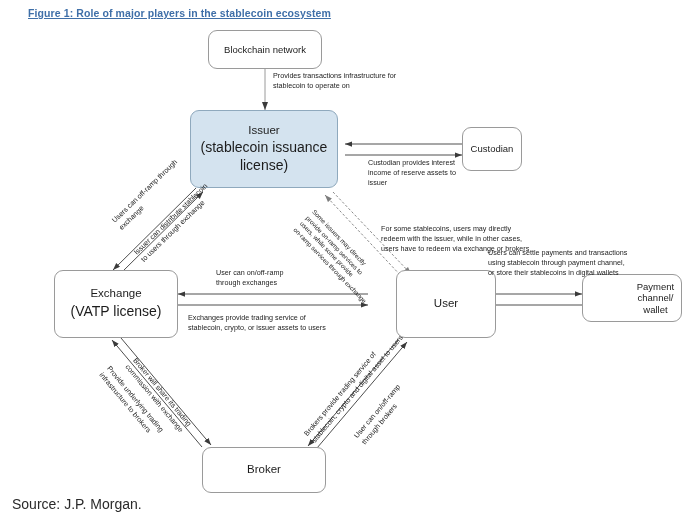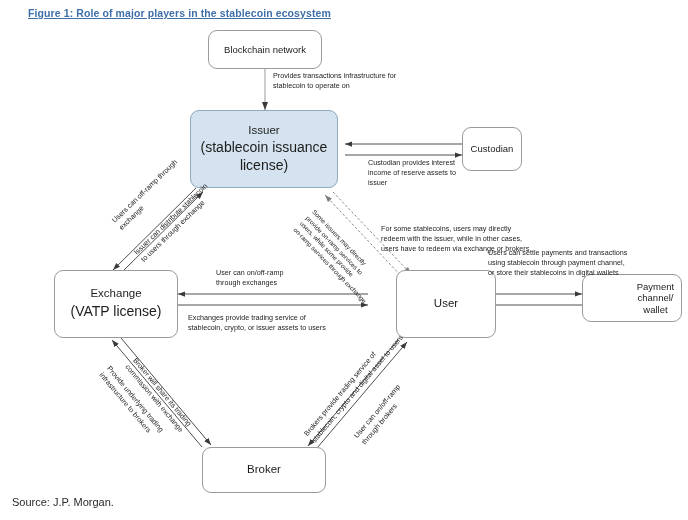--- a/index.html
+++ b/index.html
@@ -15,21 +15,21 @@
   .fig-title{
     position:absolute;left:28px;top:7px;
     font-size:10.5px;font-weight:bold;
     color:#3f6fa8;
     letter-spacing:.1px;
     white-space:nowrap;
     text-decoration:underline;
   }
   .source{
     position:absolute;left:12px;top:496px;
-    font-size:11px;color:#2a2a2a;
+    font-size:14px;color:#2a2a2a;
     white-space:nowrap;
   }
 
   .canvas{
     position:absolute;left:0;top:22px;
     width:688px;height:470px;
   }
   .canvas svg{position:absolute;left:0;top:0;}
 
   

